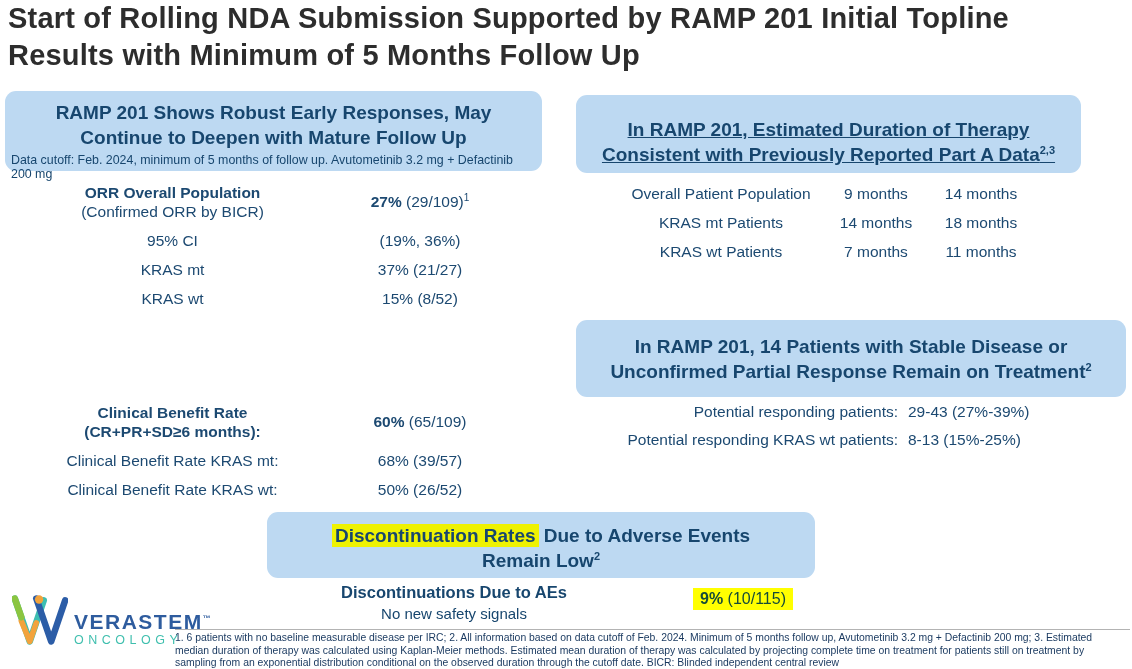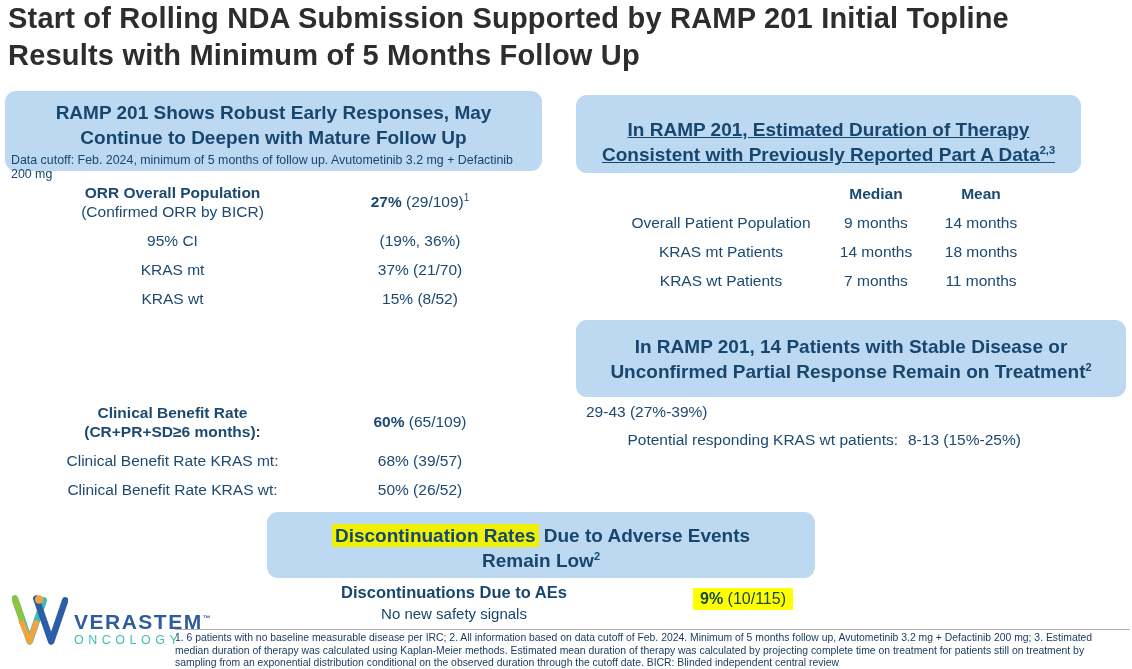--- a/index.html
+++ b/index.html
@@ -90,37 +90,33 @@
         <div>(Confirmed ORR by BICR)</div>
       </div>
       <div class="kv-value"><span class="b">27%</span><span> (29/109)</span><sup>1</sup></div>
     </div>
     <div class="kv-row short">
       <div class="kv-label">95% CI</div>
       <div class="kv-value">(19%, 36%)</div>
     </div>
     <div class="kv-row short">
       <div class="kv-label">KRAS mt</div>
-      <div class="kv-value">37% (21/70)</div>
+      <div class="kv-value">37% (21/27)</div>
     </div>
     <div class="kv-row short">
       <div class="kv-label">KRAS wt</div>
       <div class="kv-value">15% (8/52)</div>
     </div>
   </div>
 
   <div class="bluebox box-dur">
     <div class="bx-title"><span>In RAMP 201, Estimated Duration of Therapy Consistent with Previously Reported Part A Data</span><sup>2,3</sup></div>
   </div>
 
   <div class="dur-table">
-    <div class="dur-row">
-      <span class="dur-med b">Median</span>
-      <span class="dur-mean b">Mean</span>
-    </div>
     <div class="dur-row">
       <span class="dur-label">Overall Patient Population</span>
       <span class="dur-med">9 months</span>
       <span class="dur-mean">14 months</span>
     </div>
     <div class="dur-row">
       <span class="dur-label">KRAS mt Patients</span>
       <span class="dur-med">14 months</span>
       <span class="dur-mean">18 months</span>
     </div>
@@ -149,20 +145,21 @@
       <div class="kv-value">50% (26/52)</div>
     </div>
   </div>
 
   <div class="bluebox box-sd">
     <div class="bx-title"><span>In RAMP 201, 14 Patients with Stable Disease or Unconfirmed Partial Response Remain on Treatment</span><sup>2</sup></div>
   </div>
 
   <div class="sd-table">
     <div class="sd-row">
+      <div class="sd-label">Potential responding patients:</div>
       <div class="sd-value">29-43 (27%-39%)</div>
     </div>
     <div class="sd-row">
       <div class="sd-label">Potential responding KRAS wt patients:</div>
       <div class="sd-value">8-13 (15%-25%)</div>
     </div>
   </div>
 
   <div class="bluebox box-disc">
     <div class="bx-title"><span class="hl-olive">Discontinuation Rates</span><span> Due to Adverse Events Remain Low</span><sup>2</sup></div>

